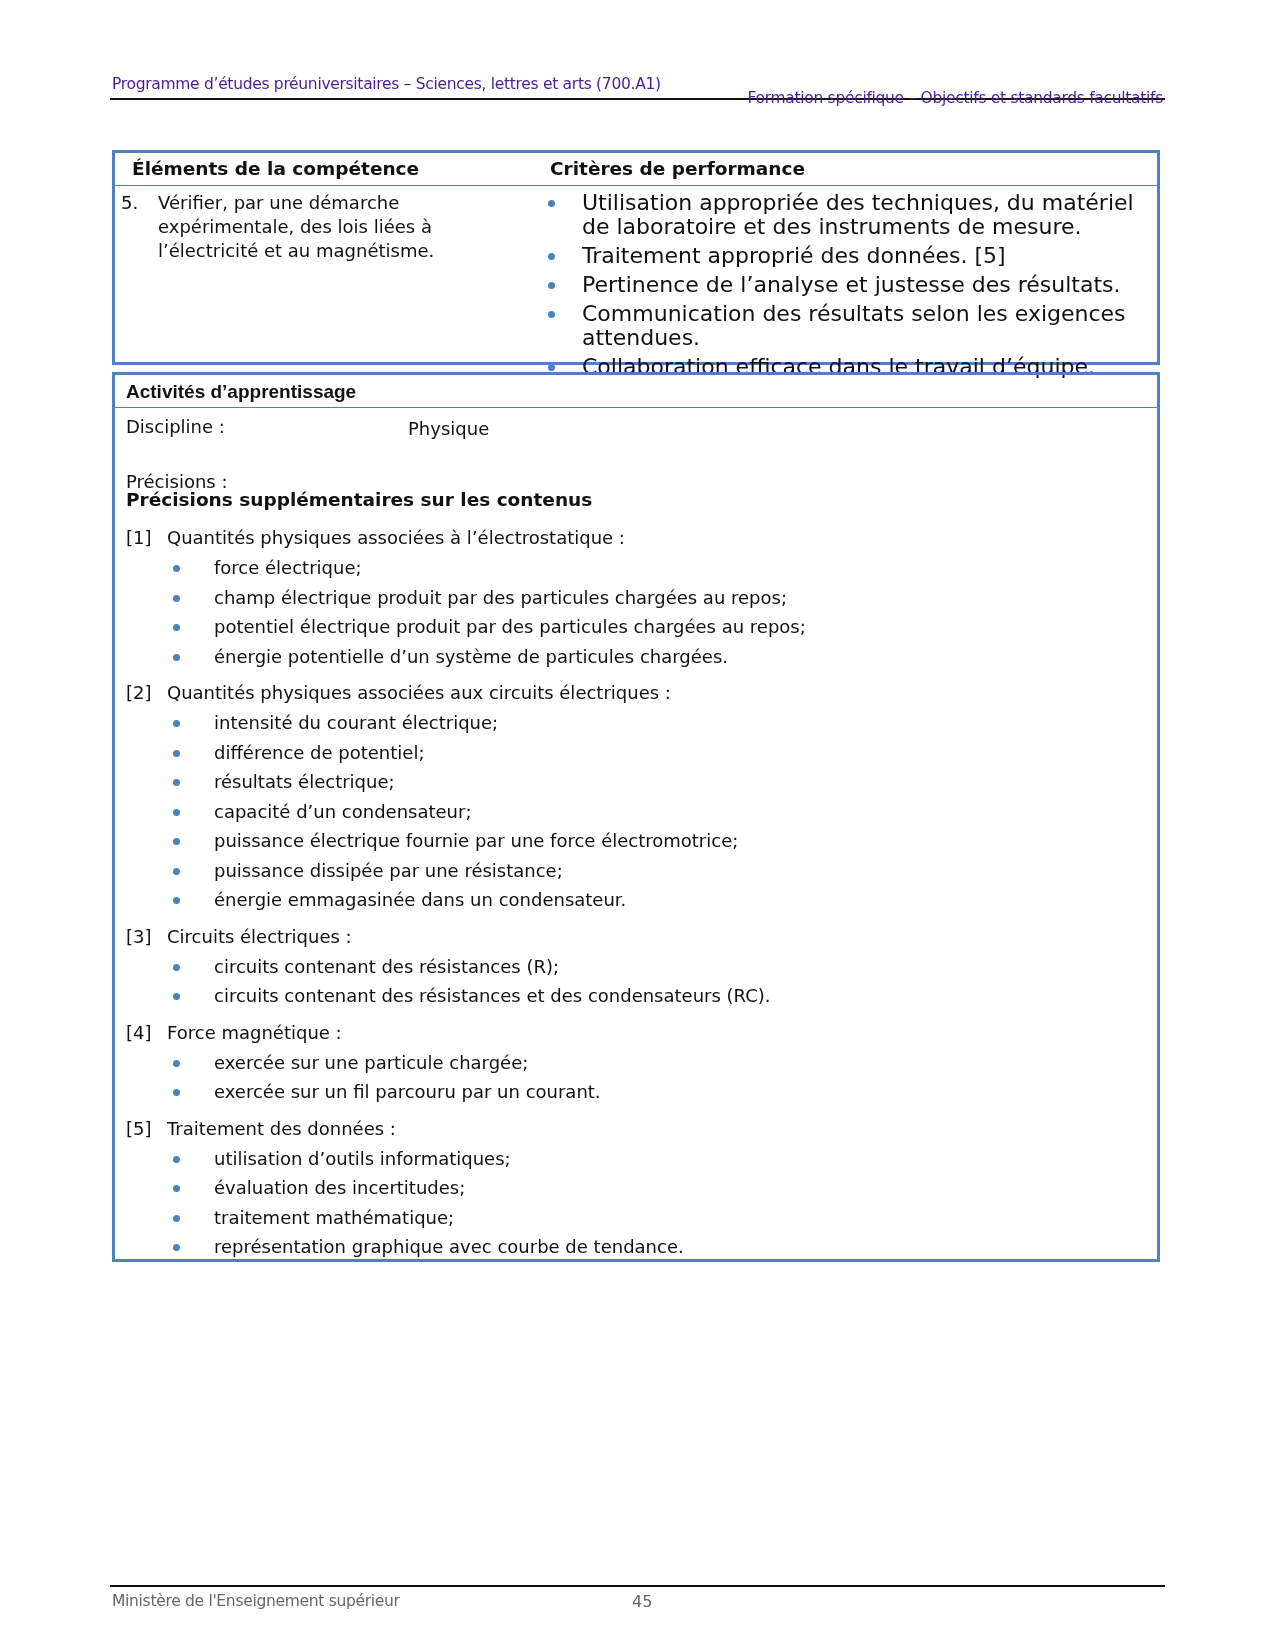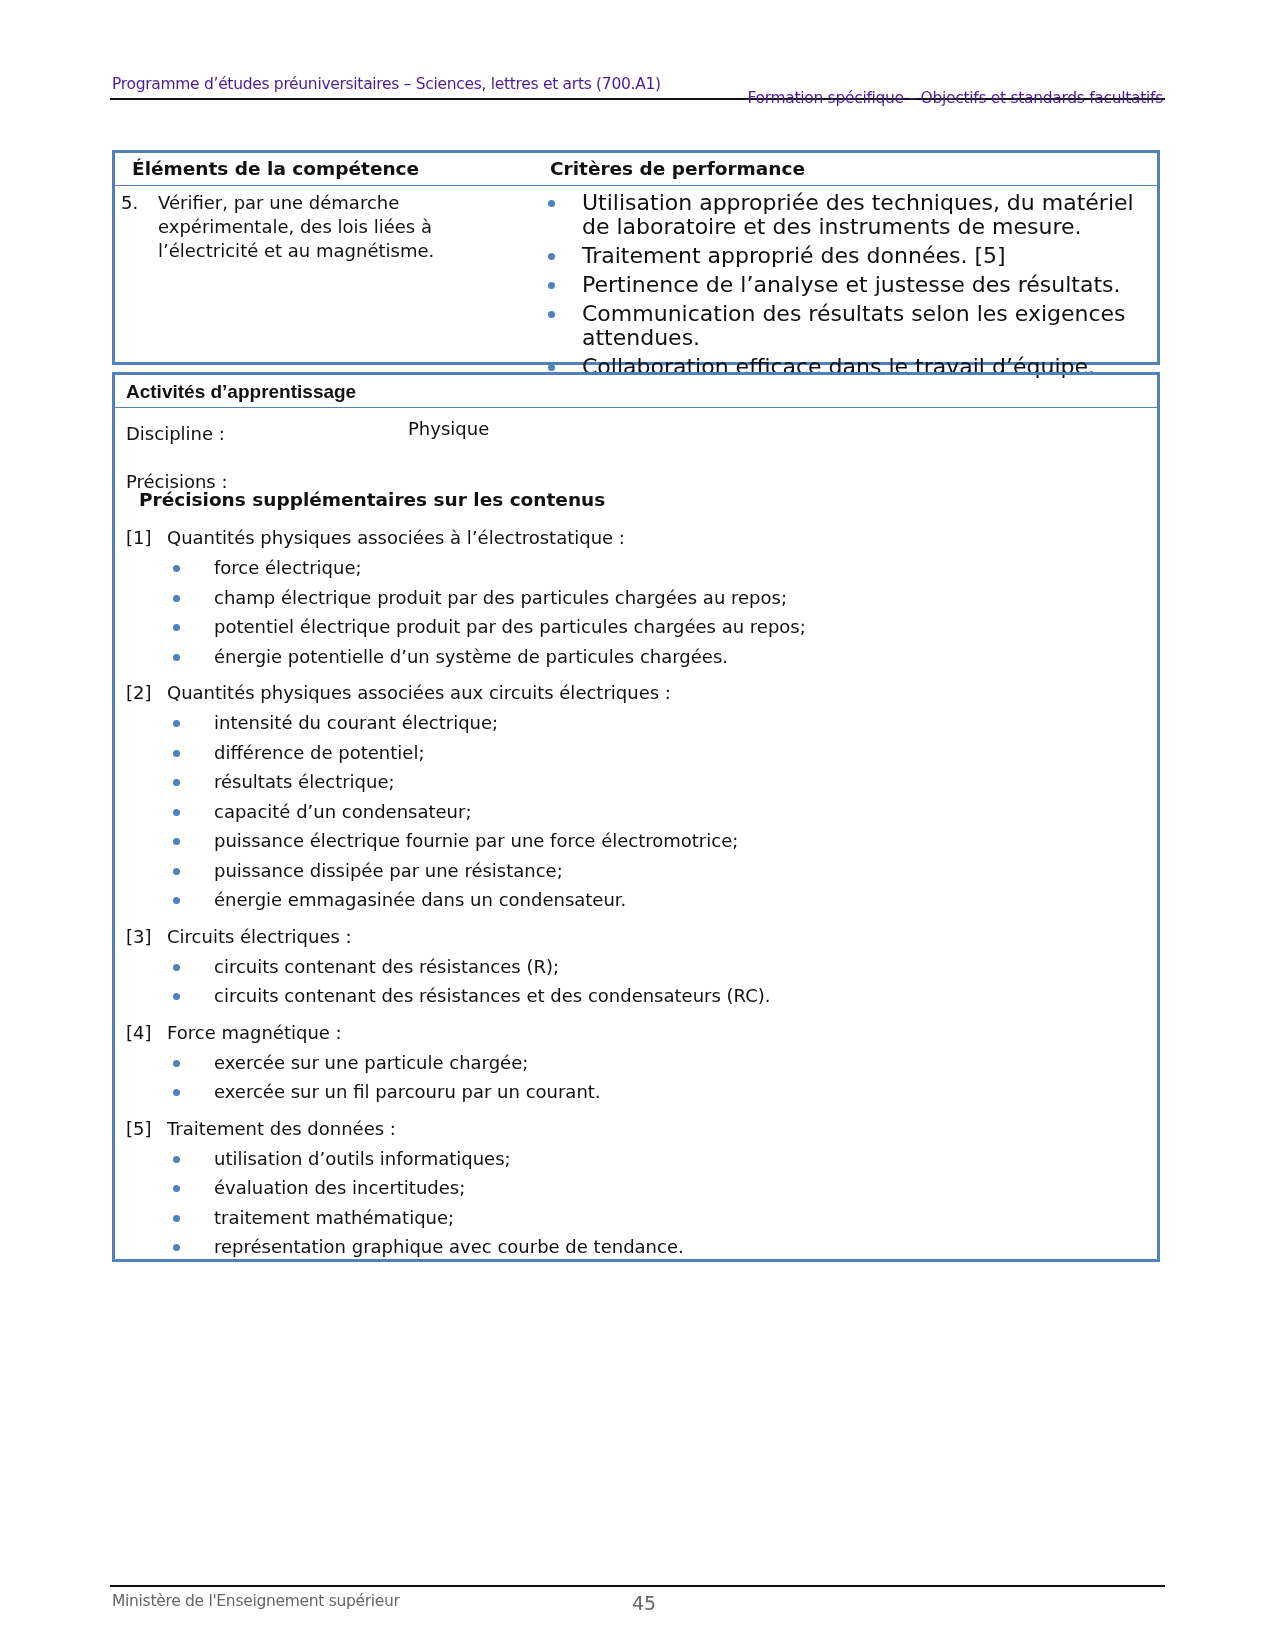--- a/index.html
+++ b/index.html
@@ -25,37 +25,37 @@
     .criteria { position: absolute; left: 430px; top: 38px; width: 610px; margin: 0; padding: 0; list-style: none; font-family: "DejaVu Sans", sans-serif; font-size: 22px; line-height: 24px; }
     .criteria li { position: relative; padding-left: 37px; margin-bottom: 5px; }
     .bullet { position: absolute; width: 7px; height: 7px; border-radius: 50%; background: #4f81bd; }
     .criteria li .bullet { left: 3px; top: 9px; }
 
     .act-box { top: 372px; height: 890px; }
     .act-head { position: absolute; left: 0; right: 0; top: 0; height: 32px; border-bottom: 1.5px solid #4f81bd; }
     .act-head .h { position: absolute; left: 11px; top: 6px; font-weight: bold; font-size: 19px; font-family: "Liberation Sans", sans-serif; text-align: right; }
 
     .row-line { position: absolute; left: 11px; font-family: "DejaVu Sans", sans-serif; font-size: 18px; }
-    .disc-label { top: 48px; }
+    .disc-label { top: 41px; }
     .disc-value { top: 43px; left: 293px; }
     .prec-label { top: 96px; }
-    .supp-title { top: 114px; font-weight: bold; font-size: 18.5px; margin-left: 13px; }
+    .supp-title { top: 114px; font-weight: bold; font-size: 18.5px; }
 
     .sections { position: absolute; left: 11px; top: 148px; width: 1020px; font-family: "DejaVu Sans", sans-serif; font-size: 18px; }
     .section { margin-bottom: 7px; }
     .sec-title { position: relative; height: 30px; line-height: 30px; }
     .sec-num { position: absolute; left: 0; }
     .sec-text { position: absolute; left: 41px; }
     .sec-items { list-style: none; margin: 0; padding: 0; }
     .sec-items li { position: relative; height: 29.5px; line-height: 29.5px; padding-left: 88px; }
     .sec-items li .bullet { left: 47px; top: 12px; }
 
     .page-footer { position: absolute; left: 110px; top: 1585px; width: 1055px; border-top: 2px solid #111; height: 30px; }
     .page-footer .left { position: absolute; left: 2px; top: 5px; font-size: 15.5px; color: #666; font-family: "DejaVu Sans", sans-serif; letter-spacing: -0.3px; }
-    .page-footer .page { position: absolute; left: 522px; top: 5px; font-size: 19px; color: #666; font-family: "DejaVu Sans", sans-serif; }
+    .page-footer .page { position: absolute; left: 522px; top: 5px; font-size: 16px; color: #666; font-family: "DejaVu Sans", sans-serif; }
   </style>
 </head>
 <body>
 
 <div class="page-header">
   <span class="left">Programme d’études préuniversitaires – Sciences, lettres et arts (700.A1)</span>
   <span class="right">Formation spécifique – Objectifs et standards facultatifs</span>
 </div>
 
 <div class="box comp-box">

